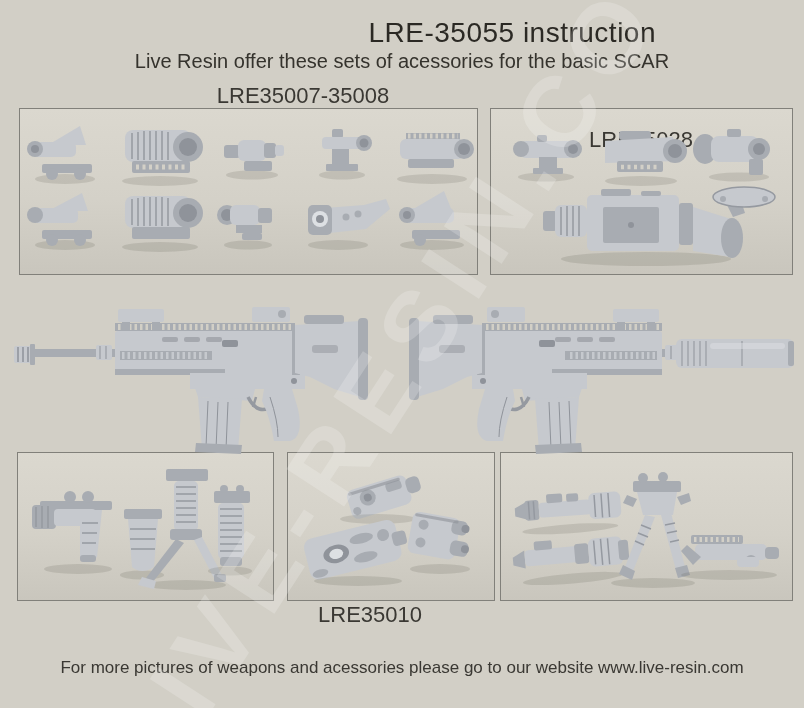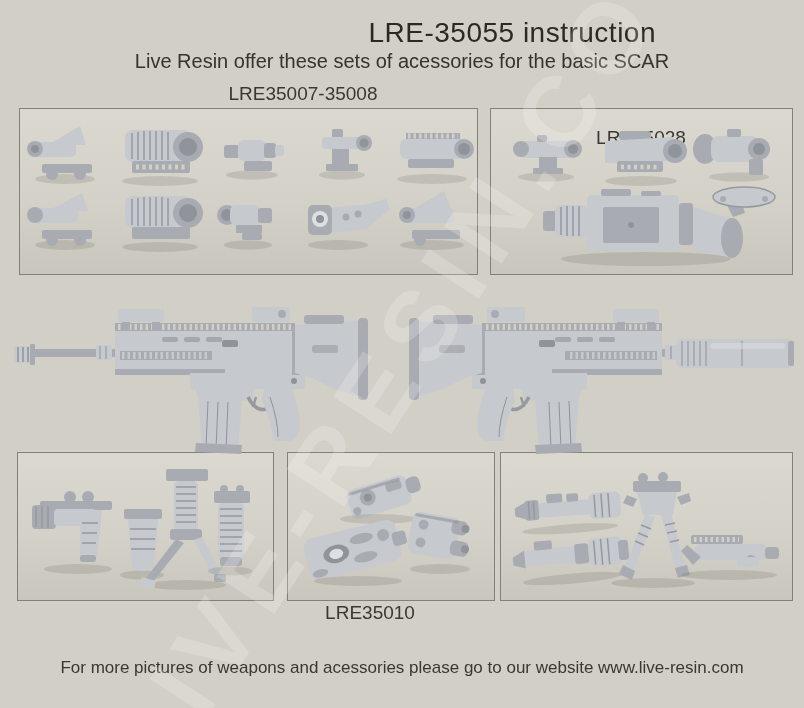--- a/index.html
+++ b/index.html
@@ -6,21 +6,21 @@
   #stage{position:relative;width:804px;height:708px;background:#d2cfc6;overflow:hidden;
          font-family:"Liberation Sans","DejaVu Sans",sans-serif;color:#35332d;}
   .title{position:absolute;top:17px;left:0;width:656px;text-align:right;
          font-size:28px;color:#2b2924;letter-spacing:0.5px;}
   .subtitle{position:absolute;top:50px;left:0;width:804px;text-align:center;
          font-size:20px;color:#35332d;}
   .footer{position:absolute;top:658px;left:0;width:804px;text-align:center;
          font-size:17px;color:#3a3833;}
   .panel{position:absolute;border:1px solid #81807a;
          background:linear-gradient(180deg,#dbd8cf 0%,#d4d1c8 55%,#c9c6bd 100%);}
-  .plabel{position:absolute;transform:translateX(-50%);font-size:19px;color:#3a3833;white-space:nowrap;}
+  .plabel{position:absolute;transform:translateX(-50%);font-size:22px;color:#3a3833;white-space:nowrap;}
   .watermark{position:absolute;left:385px;top:380px;transform:translate(-50%,-50%) rotate(-57deg);
          font-size:100px;font-weight:bold;letter-spacing:14px;white-space:nowrap;
          color:rgba(255,255,255,0.20);z-index:6;pointer-events:none;}
   svg{position:absolute;display:block;}
   .b{fill:#c6c9ce}.d{fill:#a8acb2}.dd{fill:#8f939a}.l{fill:#dde0e3}
   .sh{fill:rgba(75,72,60,0.15)}
   .ln{stroke:#8f939a;stroke-width:1;fill:none}
   .coil{stroke:#9599a0;stroke-width:1.5;fill:none}
 </style>
 </head>

